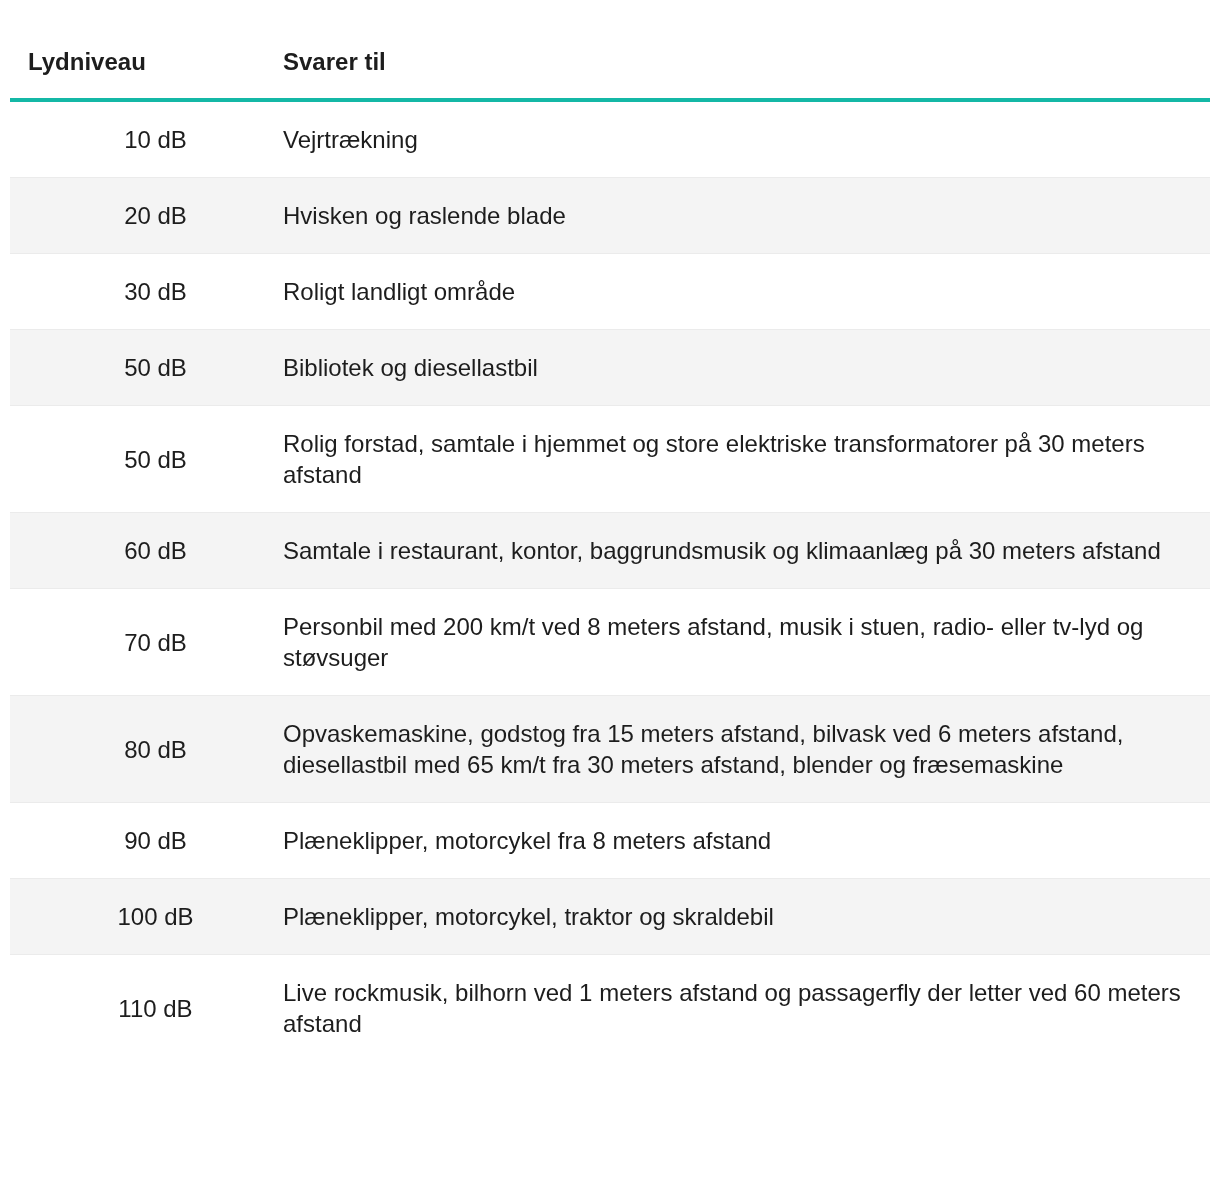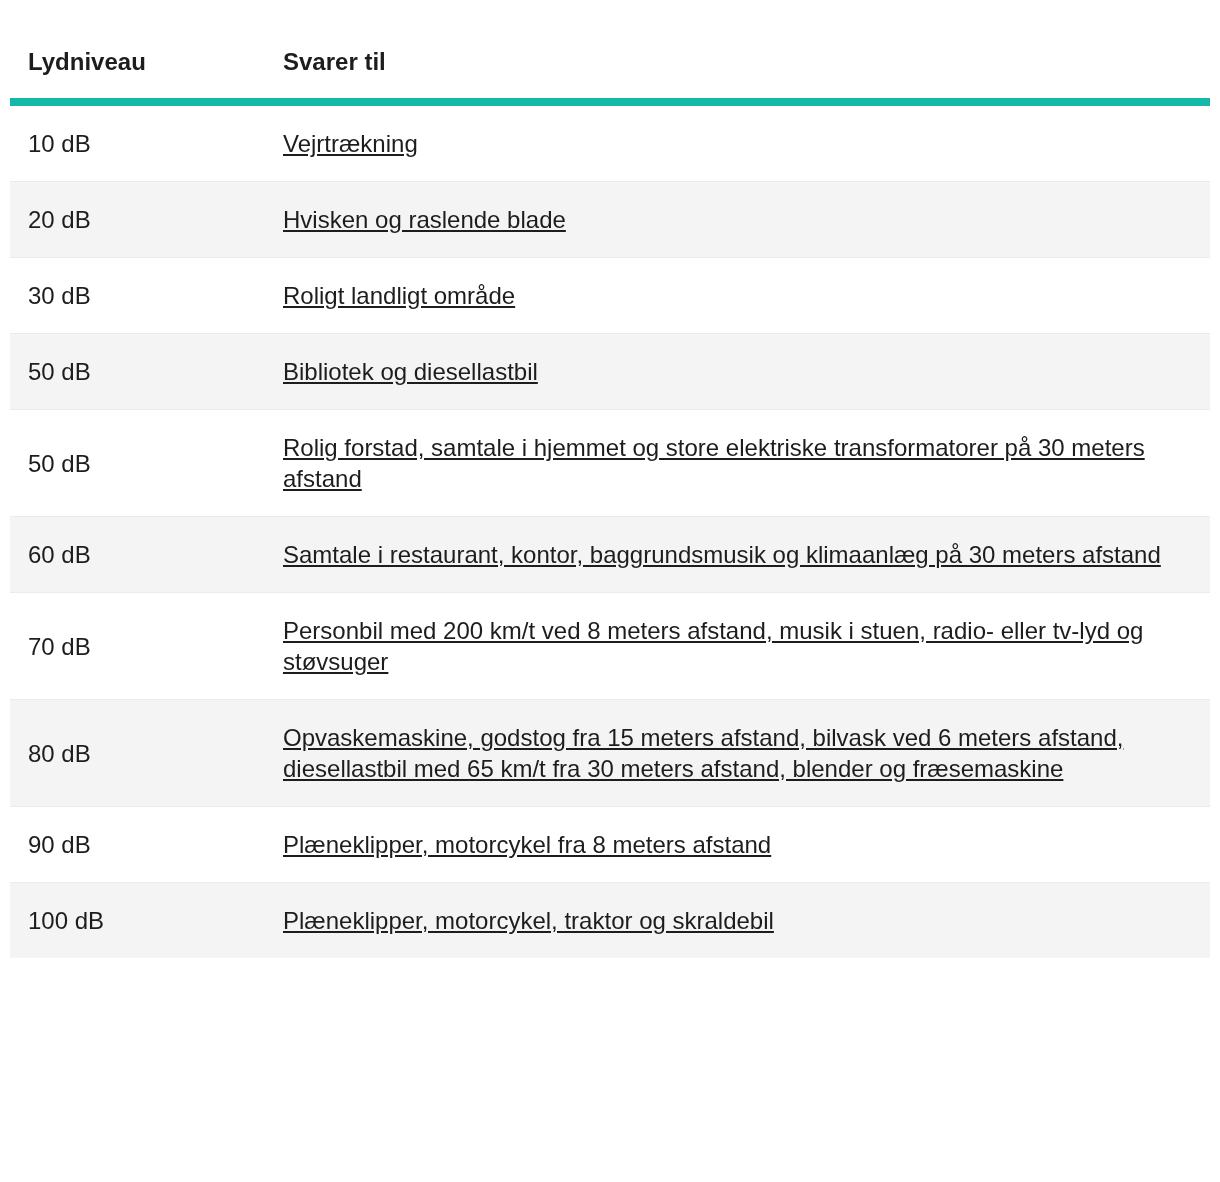--- a/index.html
+++ b/index.html
@@ -22,40 +22,40 @@
     width: 100%;
     border-collapse: collapse;
     table-layout: fixed;
   }
   th {
     text-align: left;
     font-size: 24px;
     font-weight: 700;
     line-height: 31px;
     padding: 0 0 21px 0;
-    border-bottom: 8px solid #14b8a6;
+    border-bottom: 4px solid #14b8a6;
     color: #1d1d1d;
   }
   th.col-level {
     width: 273px;
     padding-left: 18px;
   }
   td {
     font-size: 24px;
     line-height: 31px;
     vertical-align: middle;
     padding: 22px 0;
     color: #1d1d1d;
   }
   td.col-level {
     padding-left: 18px;
+    text-align: center;
   }
   td.col-desc {
     padding-right: 25px;
-    text-decoration: underline;
   }
   tbody tr {
     border-bottom: 1px solid #ebebeb;
   }
   tbody tr:last-child {
     border-bottom: none;
   }
   tbody tr:nth-child(even) {
     background: #f4f4f4;
   }
@@ -111,16 +111,20 @@
           <td class="col-desc">Opvaskemaskine, godstog fra 15 meters afstand, bilvask ved 6 meters afstand, diesellastbil med 65 km/t fra 30 meters afstand, blender og fræsemaskine</td>
         </tr>
         <tr>
           <td class="col-level">90 dB</td>
           <td class="col-desc">Plæneklipper, motorcykel fra 8 meters afstand</td>
         </tr>
         <tr>
           <td class="col-level">100 dB</td>
           <td class="col-desc">Plæneklipper, motorcykel, traktor og skraldebil</td>
         </tr>
+        <tr>
+          <td class="col-level">110 dB</td>
+          <td class="col-desc">Live rockmusik, bilhorn ved 1 meters afstand og passagerfly der letter ved 60 meters afstand</td>
+        </tr>
       </tbody>
   </table>
 
 </div>
 
 </body></html>

